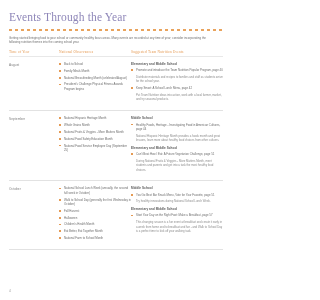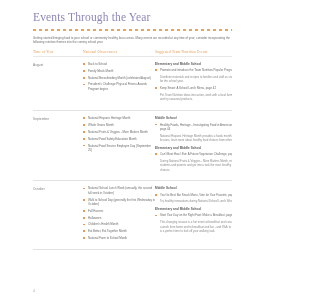--- a/index.html
+++ b/index.html
@@ -3,21 +3,21 @@
 <meta charset="utf-8">
 <style>
   html,body{margin:0;padding:0;}
   body{
     width:232px;height:300px;overflow:hidden;
     background:#ffffff;
     font-family:"Liberation Sans", sans-serif;
     color:#4a4a4a;
     -webkit-font-smoothing:antialiased;
   }
-  .page{position:relative;width:232px;height:300px;box-sizing:border-box;padding:0 9px;margin-left:24px;}
+  .page{position:relative;width:232px;height:300px;box-sizing:border-box;padding:0 9px;}
 
   
   .title{
     font-family:"Liberation Serif", serif;
     font-size:11.5px;
     color:#8e86b8;
     letter-spacing:.15px;
     padding-top:11px;
     line-height:1.1;
     white-space:nowrap;

